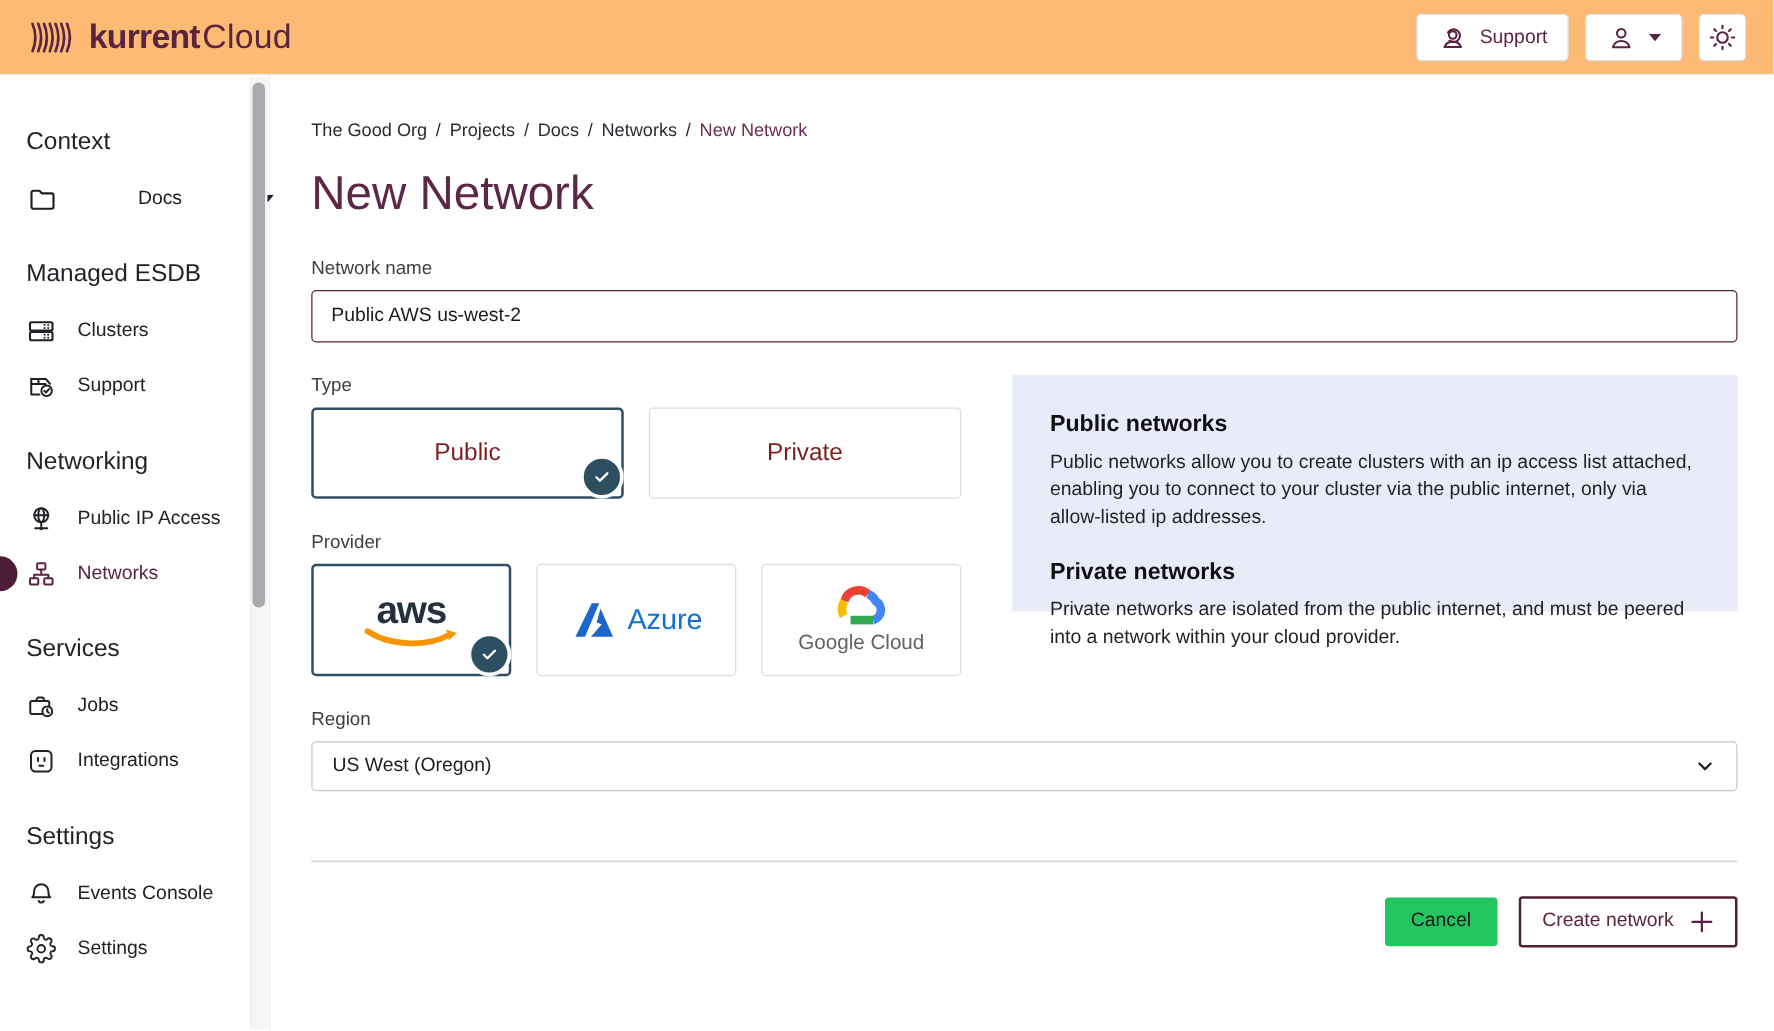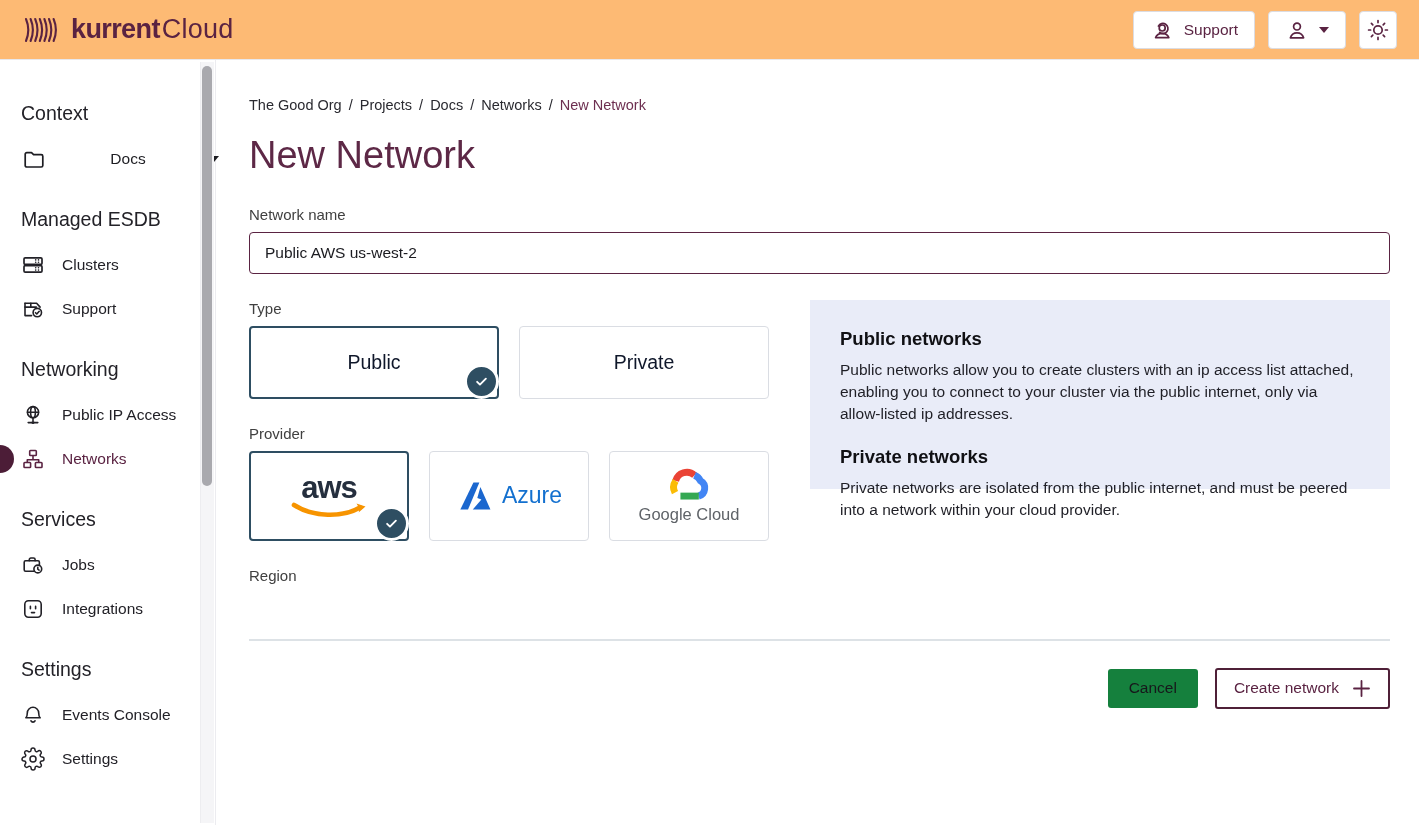--- a/index.html
+++ b/index.html
@@ -51,21 +51,21 @@
   .name-field { margin-top:29px; }
   .text-input { margin-top:9px; width:100%; height:42px; border:1px solid #5a2342;
     border-radius:4px; padding:0 15px; font-size:15.5px; color:#1b1b20;
     font-family:"Liberation Sans","DejaVu Sans",sans-serif; outline:none; caret-color:#1b1b20; }
 
   .config-row { display:flex; gap:41px; margin-top:26px; }
   .config-left { width:520px; flex:none; }
   .choice-row { display:flex; gap:20px; margin-top:9px; }
   .choice-btn { width:250px; height:73px; background:#fff; border:1px solid #dadde3;
     border-radius:4px; display:flex; align-items:center; justify-content:center;
-    font-size:19.5px; color:#0f172a; position:relative; cursor:pointer; }
+    font-size:19.5px; color:#7f1d1d; position:relative; cursor:pointer; }
   .choice-btn.selected { border:2px solid #2e4e62; }
   .provider-label { margin-top:26px; }
   .provider-card { width:160px; height:90px; background:#fff; border:1px solid #dadde3;
     border-radius:4px; display:flex; align-items:center; justify-content:center;
     position:relative; cursor:pointer; }
   .provider-card.selected { border:2px solid #2e4e62; }
   .check-badge { position:absolute; right:-2px; bottom:-2px; width:35px; height:35px;
     border-radius:50%; background:#2e4e62; border:3px solid #fff;
     display:flex; align-items:center; justify-content:center; }
 
@@ -80,21 +80,21 @@
   .info-heading { font-size:18.5px; font-weight:700; color:#101014; margin:0 0 9px; }
   .info-body { font-size:15.5px; line-height:1.42; color:#1f1f26; margin:0 0 21px; }
 
   .region-field { margin-top:26px; }
   .select-box { margin-top:9px; height:40px; border:1px solid #bfccd4; border-radius:4px;
     display:flex; align-items:center; justify-content:space-between; padding:0 16px;
     font-size:15.5px; color:#1c1c21; cursor:pointer; background:#fff; }
 
   .divider { margin-top:55px; height:2px; background:#dde2e6; }
   .actions { display:flex; justify-content:flex-end; align-items:center; gap:17px; margin-top:27px; }
-  .btn-cancel { height:39px; padding:0 21px; background:#15803d; border:none; border-radius:3px;
+  .btn-cancel { height:39px; padding:0 21px; background:#22c55e; border:none; border-radius:3px;
     font-size:15.5px; color:#17171b; cursor:pointer; font-family:inherit; }
   .btn-create { height:41px; padding:12px 17px; background:#fff; border:2px solid #4f2038;
     border-radius:3px; font-size:15.5px; color:#5a2342; display:flex; align-items:center;
     gap:13px; cursor:pointer; font-family:inherit; }
 
   svg { display:block; }
 </style>
 </head>
 <body>
 
@@ -356,20 +356,28 @@
       <div class="info-panel">
         <div class="info-heading">Public networks</div>
         <p class="info-body">Public networks allow you to create clusters with an ip access list attached, enabling you to connect to your cluster via the public internet, only via allow-listed ip addresses.</p>
         <div class="info-heading">Private networks</div>
         <p class="info-body">Private networks are isolated from the public internet, and must be peered into a network within your cloud provider.</p>
       </div>
     </div>
 
     <div class="region-field">
       <div class="field-label">Region</div>
+      <div class="select-box">
+        <span>US West (Oregon)</span>
+        <span class="icon">
+          <svg width="18" height="18" viewBox="0 0 18 18" fill="none" stroke="#222127" stroke-width="1.8" stroke-linecap="round" stroke-linejoin="round">
+              <path d="M4.5 6.8l4.5 4.5 4.5-4.5"></path>
+            </svg>
+        </span>
+      </div>
     </div>
 
     <div class="divider"></div>
 
     <div class="actions">
       <button class="btn-cancel">Cancel</button>
       <button class="btn-create">
         <span>Create network</span>
         <span class="icon">
           <svg width="19" height="19" viewBox="0 0 19 19" fill="none" stroke="#5a2342" stroke-width="1.8" stroke-linecap="round">

